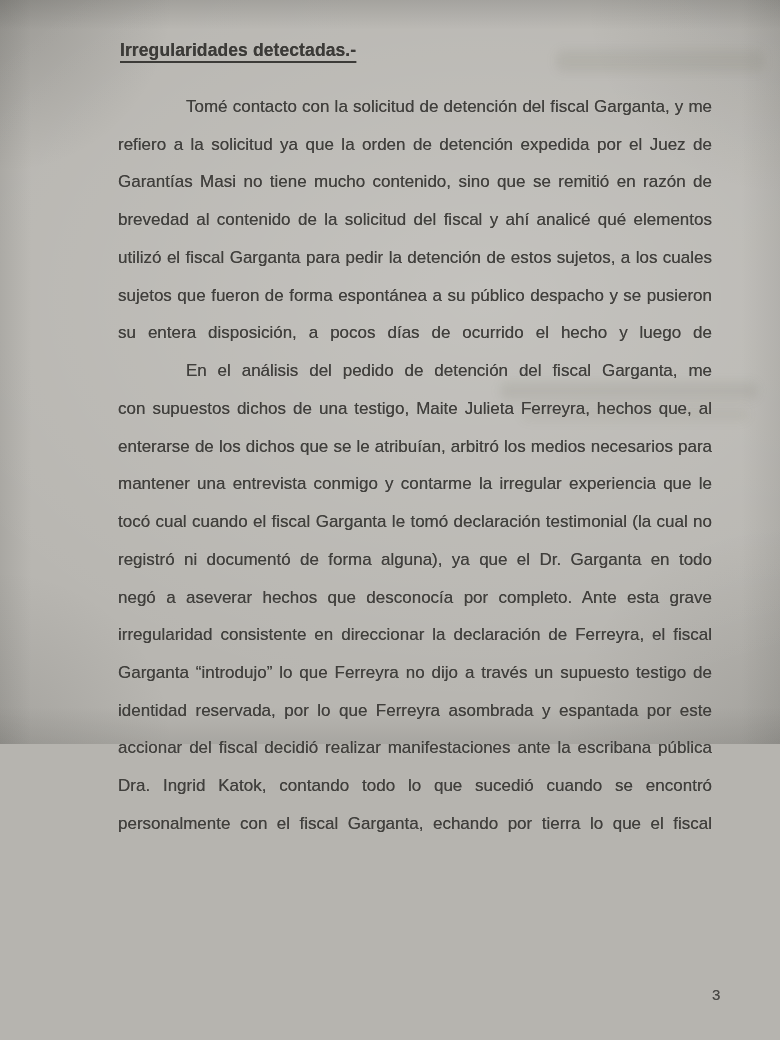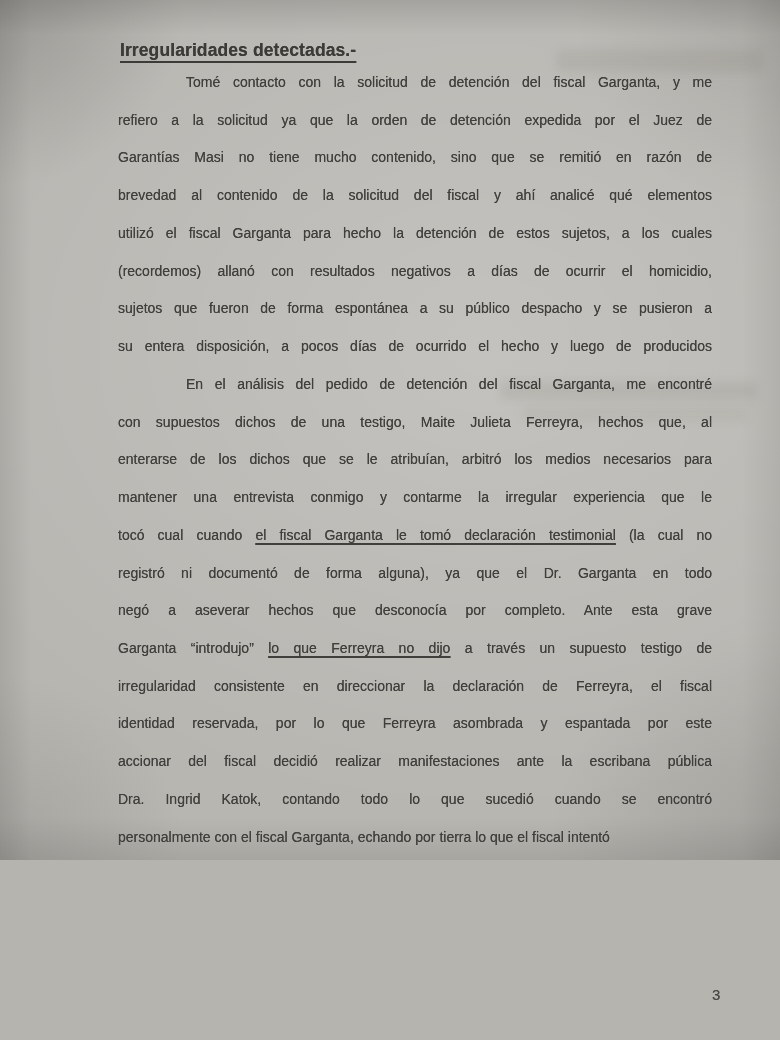--- a/index.html
+++ b/index.html
@@ -6,21 +6,21 @@
     margin: 0; padding: 0;
     width: 780px; height: 1040px;
     overflow: hidden;
   }
   body {
     font-family: "Liberation Sans", "DejaVu Sans", sans-serif;
     background-color: #b6b4af;
   }
   .paper {
     position: absolute;
-    left: 0; top: 0; width: 780px; height: 860px;
+    left: 0; top: 0; width: 780px; height: 744px;
     background-color: #b8b6b1;
     background-image:
       radial-gradient(ellipse 120% 85% at 62% 40%, rgba(255,255,255,0.17), rgba(255,255,255,0) 65%),
       linear-gradient(180deg, rgba(66,66,62,0.20) 0%, rgba(66,66,62,0) 4%),
       linear-gradient(0deg,   rgba(66,66,62,0.14) 0%, rgba(66,66,62,0) 5%),
       linear-gradient(90deg,  rgba(66,66,62,0.13) 0%, rgba(66,66,62,0) 4%),
       linear-gradient(270deg, rgba(66,66,62,0.11) 0%, rgba(66,66,62,0) 5%),
       radial-gradient(circle at 0% 0%,     rgba(48,48,45,0.22), rgba(48,48,45,0) 16%),
       radial-gradient(circle at 100% 0%,   rgba(48,48,45,0.12), rgba(48,48,45,0) 18%),
       radial-gradient(circle at 0% 100%,   rgba(48,48,45,0.14), rgba(48,48,45,0) 16%),
@@ -33,38 +33,38 @@
     font-weight: 700;
     color: #3c3b38;
     text-decoration: underline;
     text-decoration-thickness: 2px;
     text-underline-offset: 5px;
     letter-spacing: 0.1px;
     text-shadow: 0 0 0.6px rgba(60,59,56,0.85);
   }
   .doc-body {
     position: absolute;
-    left: 118px; top: 64px;
+    left: 118px; top: 88px;
     width: 594px;
-    font-size: 14px;
+    font-size: 17px;
     color: #403f3c;
     text-shadow: 0 0 0.6px rgba(64,63,60,0.8);
   }
   .line {
     height: 37.74px;
     line-height: 37.74px;
     text-align: justify;
     text-align-last: justify;
     overflow: hidden;
     white-space: normal;
   }
   .line.indent { padding-left: 68px; }
   .line.last   { text-align-last: left; }
   .b { font-weight: 400; }
-  .u { text-decoration: underline; text-underline-offset: 3px; text-decoration-thickness: 1.5px; }
+  .u { text-underline-offset: 3px; text-decoration-thickness: 1.5px; }
   .page-number {
     position: absolute;
     left: 712px; top: 986px;
     font-size: 15px;
     color: #4a4946;
     text-shadow: 0 0 0.6px rgba(74,73,70,0.8);
   }
   .smudge {
     position: absolute;
     background: rgba(108,110,94,0.12);
@@ -84,33 +84,32 @@
   <div class="smudge s2"></div>
   <div class="smudge s3"></div>
 
   <div class="heading">Irregularidades detectadas.-</div>
 
   <div class="doc-body">
       <div class="line indent"><span>Tomé contacto con la solicitud de detención del fiscal Garganta, y me</span></div>
       <div class="line"><span>refiero a la solicitud ya que la orden de detención expedida por el Juez de</span></div>
       <div class="line"><span>Garantías Masi no tiene mucho contenido, sino que </span><span class="b">se remitió en razón de</span></div>
       <div class="line"><span class="b">brevedad</span><span> al contenido de la solicitud del fiscal y ahí analicé qué elementos</span></div>
-      <div class="line"><span>utilizó el fiscal Garganta para hecho la detención de estos sujetos, a los cuales</span></div>
-      <div class="line"><span>(recordemos) allanó con resultados negativos a días de ocurrir el homicidio,</span></div>
+      <div class="line"><span>utilizó el fiscal Garganta para pedir la detención de estos sujetos, a los cuales</span></div>
       <div class="line"><span>sujetos que fueron de forma espontánea a su público despacho y se pusieron a</span></div>
       <div class="line"><span>su entera disposición, a pocos días de ocurrido el hecho y luego de producidos</span></div>
       <div class="line indent"><span>En el análisis del pedido de detención del fiscal Garganta, me encontré</span></div>
       <div class="line"><span>con supuestos dichos de una testigo, </span><span class="b">Maite Julieta Ferreyra</span><span>, hechos que, al</span></div>
       <div class="line"><span>enterarse de los dichos que se le atribuían, arbitró los medios necesarios para</span></div>
       <div class="line"><span>mantener una entrevista conmigo y contarme la irregular experiencia que le</span></div>
       <div class="line"><span>tocó cual cuando </span><span class="u">el fiscal Garganta le tomó declaración testimonial</span><span> (la cual no</span></div>
       <div class="line"><span>registró ni documentó de forma alguna), ya que el Dr. Garganta en todo</span></div>
       <div class="line"><span>negó a aseverar hechos que desconocía por completo. Ante esta grave</span></div>
+      <div class="line"><span>irregularidad consistente en direccionar la declaración de Ferreyra, el fiscal</span></div>
       <div class="line"><span>Garganta “introdujo” </span><span class="u">lo que Ferreyra no dijo</span><span> a través un supuesto testigo de</span></div>
-      <div class="line"><span>irregularidad consistente en direccionar la declaración de Ferreyra, el fiscal</span></div>
       <div class="line"><span>identidad reservada, por lo que Ferreyra asombrada y espantada por este</span></div>
       <div class="line"><span>accionar del fiscal decidió realizar manifestaciones ante la escribana pública</span></div>
       <div class="line"><span>Dra. Ingrid Katok, contando todo lo que sucedió cuando se encontró</span></div>
       <div class="line last"><span>personalmente con el fiscal Garganta, echando por tierra lo que el fiscal intentó</span></div>
     </div>
 
   <div class="page-number">3</div>
 </div>
 
 </body></html>

